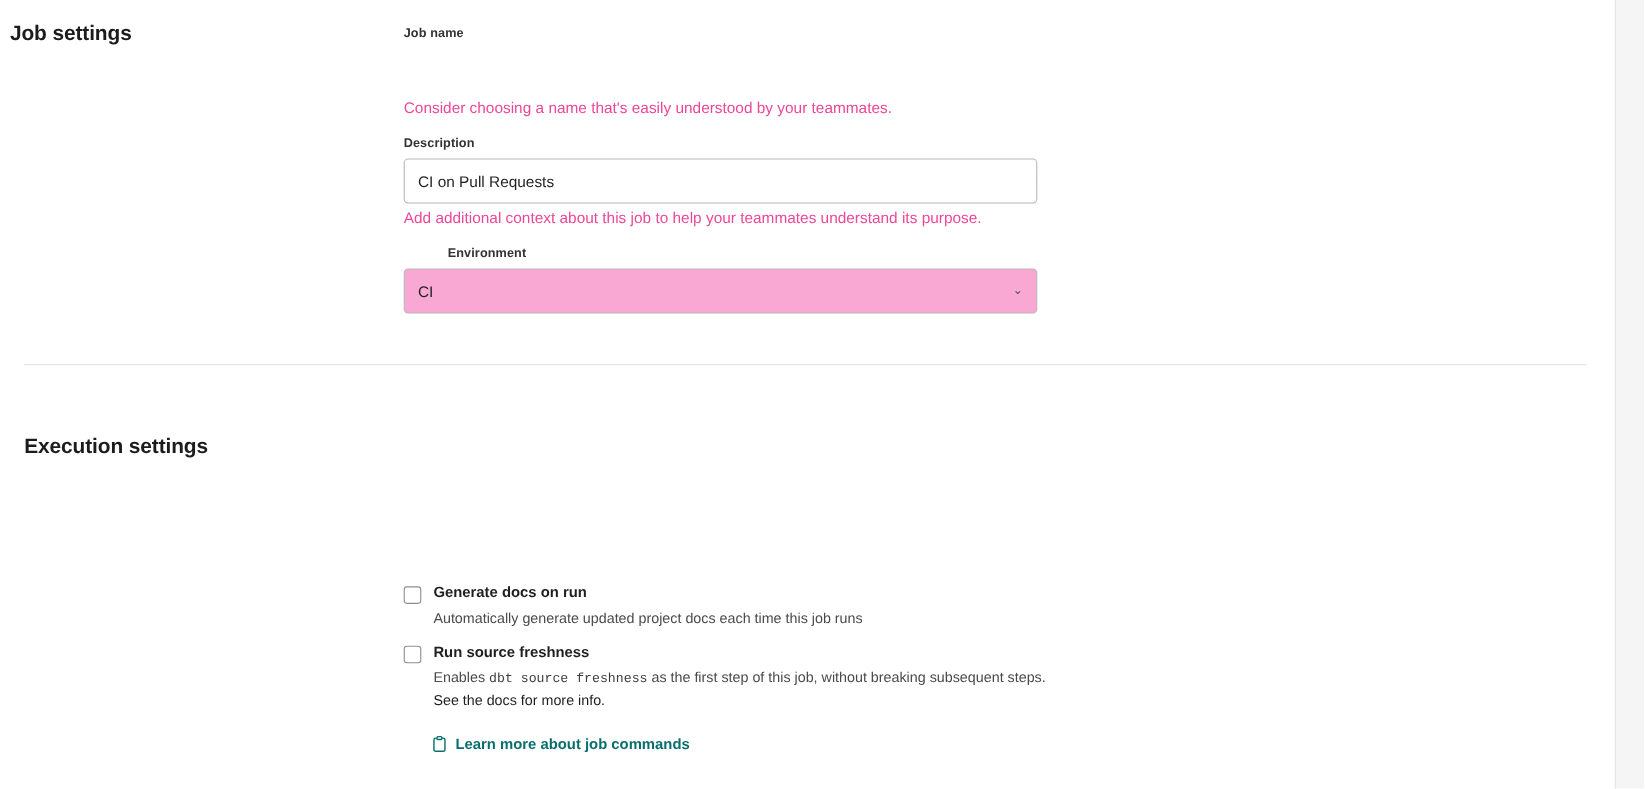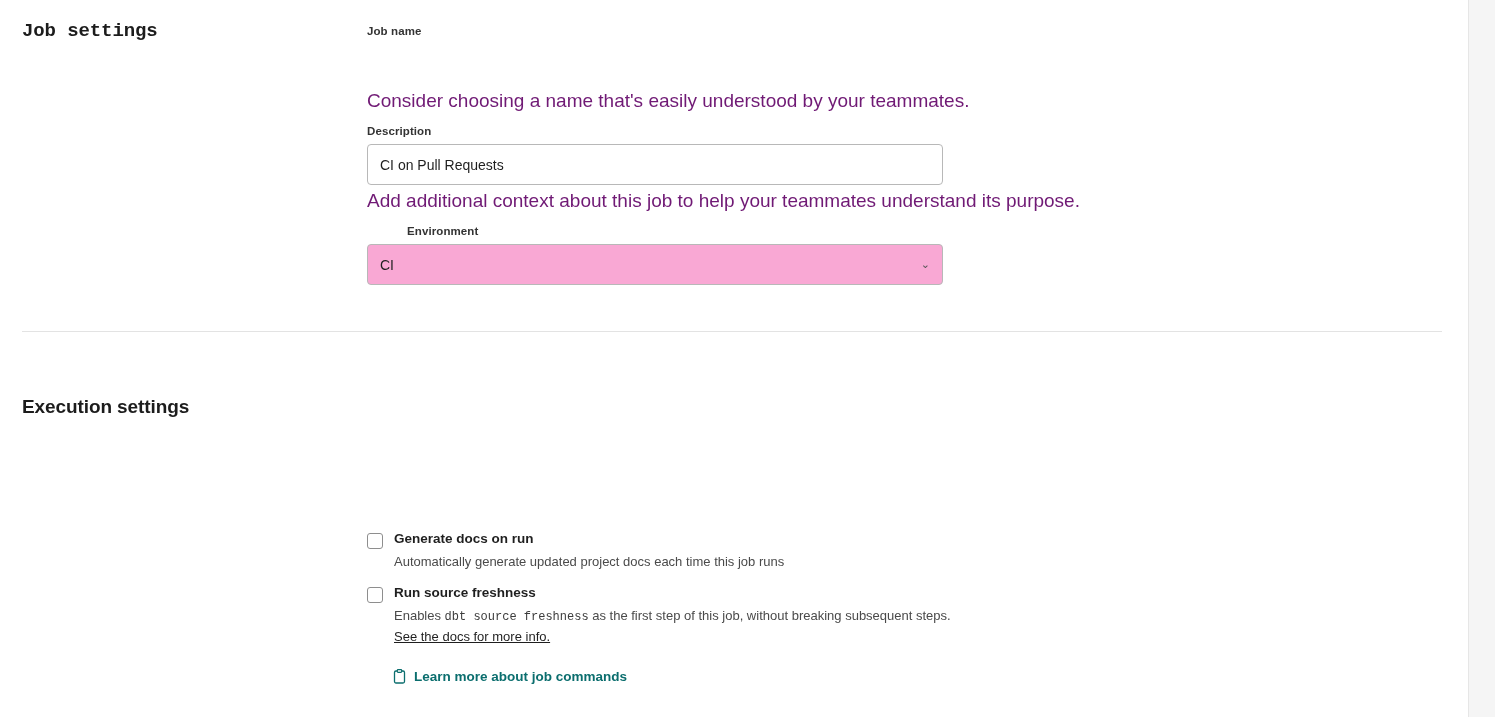--- a/index.html
+++ b/index.html
@@ -27,38 +27,38 @@
     background: #f5f5f5;
     border-left: 1px solid #e6e6e6;
   }
   .section-title {
     position: absolute;
     font-size: 19px;
     font-weight: bold;
     color: #1c1c1c;
     letter-spacing: -0.1px;
   }
-  #job-settings-title { left: 22px; top: 20px; font-family: Liberation Mono, monospace; }
+  #job-settings-title { left: 9px; top: 20px; }
   #execution-settings-title { left: 22px; top: 381px; margin-top: 15px; }
 
   .field-label {
     font-size: 11.5px;
     font-weight: bold;
     color: #333333;
     letter-spacing: 0.1px;
   }
   .field-optional {
     font-size: 10.5px;
     font-weight: bold;
     color: #6f6f6f;
     margin-top: 32px;
   }
   .help-text {
-    font-size: 19px;
-    color: #701a75;
+    font-size: 14px;
+    color: #ec4899;
   }
   .text-input {
     width: 576px;
     height: 41px;
     border: 1px solid #b8b8b8;
     border-radius: 4px;
     background: #ffffff;
     font-size: 14px;
     color: #1f1f1f;
     padding: 0 12px;
@@ -195,21 +195,20 @@
     line-height: 20px;
   }
   code.inline {
     font-family: "Liberation Mono", monospace;
     font-size: 12px;
     color: #3c3c3c;
     background: transparent;
   }
   .docs-link {
     color: #1f1f1f;
-    text-decoration: underline;
     cursor: pointer;
     text-align: center;
   }
 
   .learn-more {
     position: absolute;
     left: 367px;
     top: 669px;
     display: flex;
     align-items: center;

